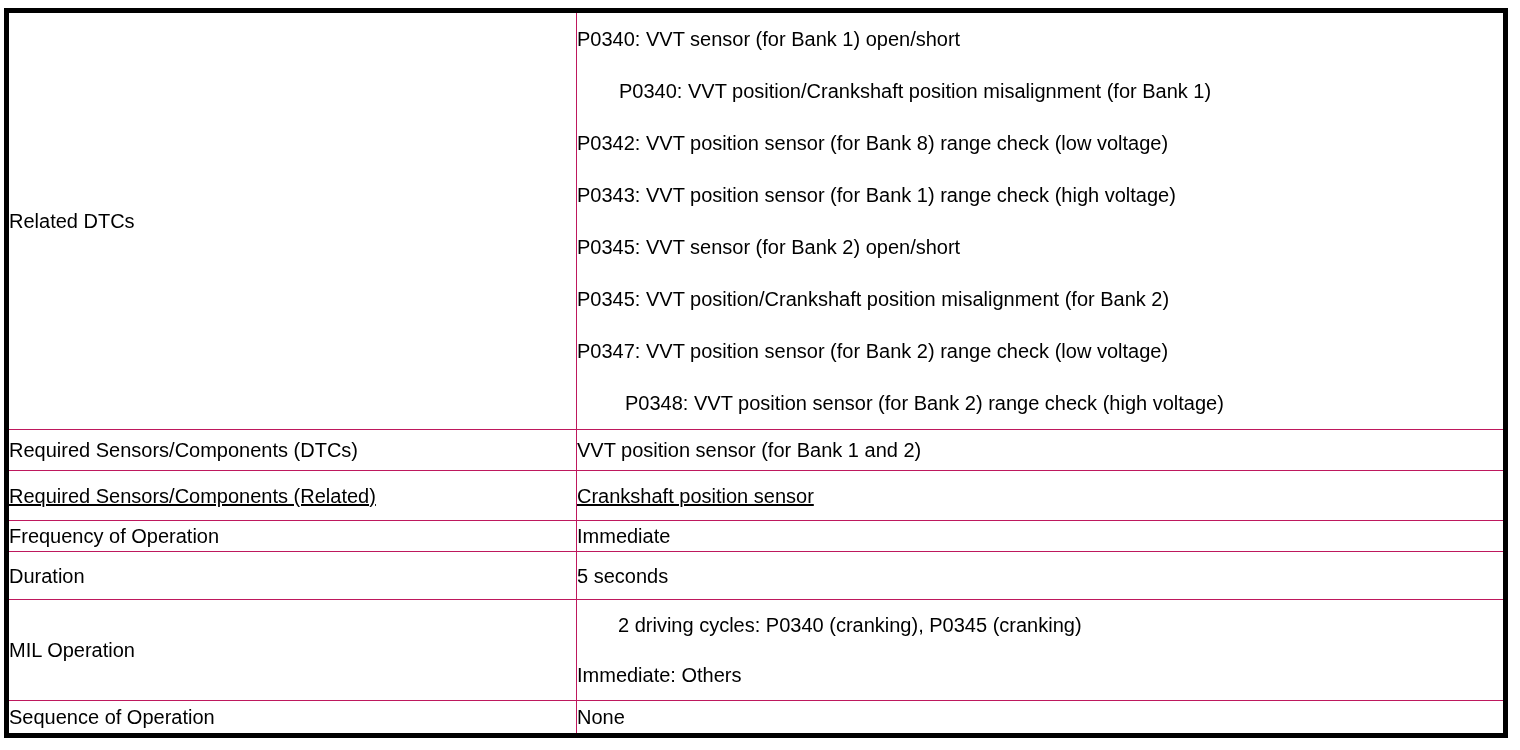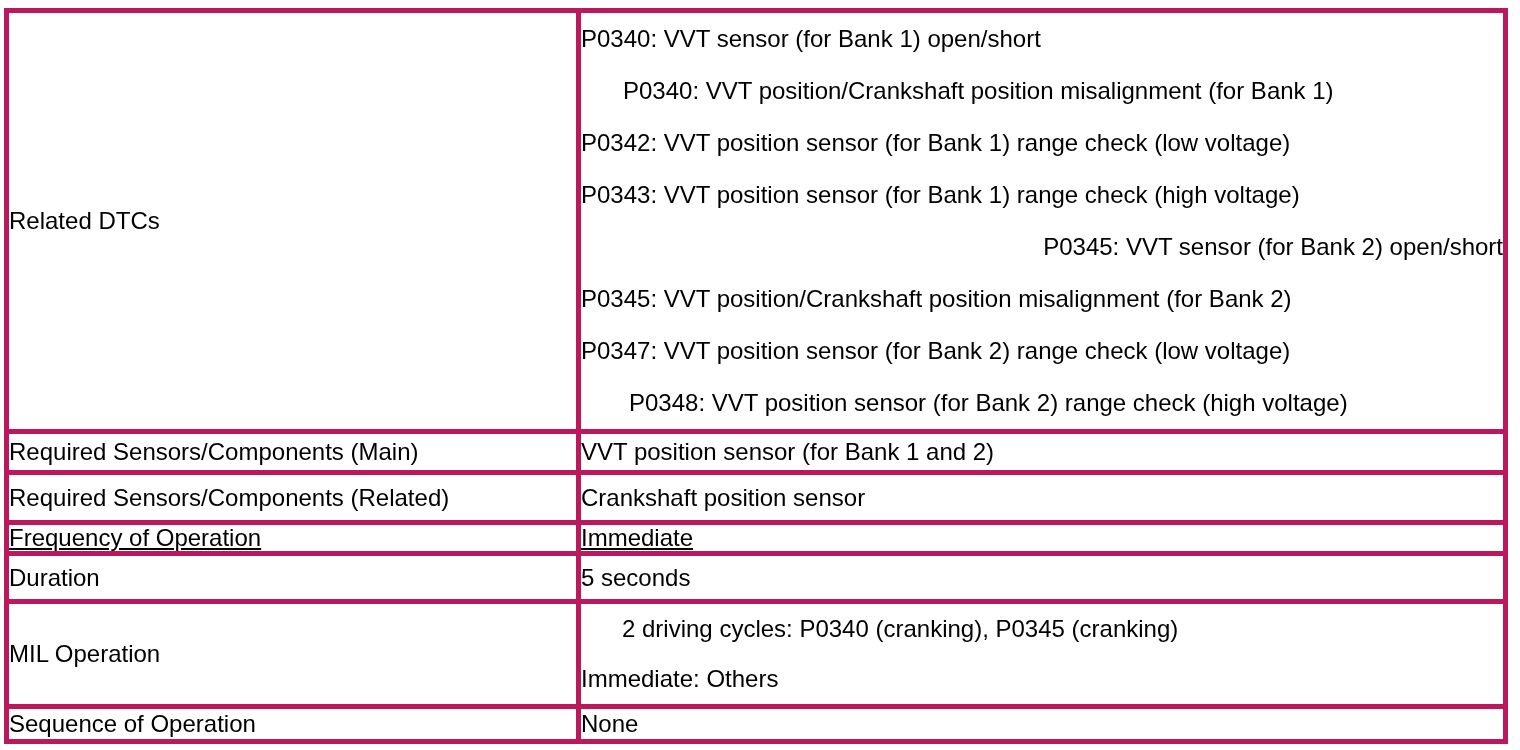--- a/index.html
+++ b/index.html
@@ -15,23 +15,23 @@
     position: absolute;
     left: 4px;
     top: 8px;
     width: 1504px;
     border-collapse: collapse;
     table-layout: fixed;
     border: 5px solid #000000;
     background: #ffffff;
   }
   table.spec-table td {
-    border: 5px solid #be185d;
+    border: 1px solid #be185d;
     vertical-align: middle;
-    font-size: 24px;
+    font-size: 20px;
     line-height: 24px;
     color: #000000;
     padding: 0;
     overflow: hidden;
     white-space: nowrap;
   }
   td.label-cell {
     width: 567px;
     padding-left: 4px;
   }
@@ -45,44 +45,44 @@
 </head>
 <body>
 
 <table class="spec-table">
   <tbody id="table-body">
   <tr style="height: 417px;">
     <td class="label-cell">Related DTCs</td>
     <td class="value-cell">
           <div class="value-line" style="line-height: 52px;">P0340: VVT sensor (for Bank 1) open/short</div>
           <div class="value-line" style="line-height: 52px; margin-left: 42px;">P0340: VVT position/Crankshaft position misalignment (for Bank 1)</div>
-          <div class="value-line" style="line-height: 52px;">P0342: VVT position sensor (for Bank 1) range check (low voltage)</div>
+          <div class="value-line" style="line-height: 52px;">P0342: VVT position sensor (for Bank 8) range check (low voltage)</div>
           <div class="value-line" style="line-height: 52px;">P0343: VVT position sensor (for Bank 1) range check (high voltage)</div>
-          <div class="value-line" style="line-height: 52px; text-align: right;">P0345: VVT sensor (for Bank 2) open/short</div>
+          <div class="value-line" style="line-height: 52px;">P0345: VVT sensor (for Bank 2) open/short</div>
           <div class="value-line" style="line-height: 52px;">P0345: VVT position/Crankshaft position misalignment (for Bank 2)</div>
           <div class="value-line" style="line-height: 52px;">P0347: VVT position sensor (for Bank 2) range check (low voltage)</div>
           <div class="value-line" style="line-height: 52px; padding-left: 48px;">P0348: VVT position sensor (for Bank 2) range check (high voltage)</div>
         </td>
   </tr>
 
   <tr style="height: 41px;">
-    <td class="label-cell">Required Sensors/Components (Main)</td>
+    <td class="label-cell">Required Sensors/Components (DTCs)</td>
     <td class="value-cell">
           <div class="value-line">VVT position sensor (for Bank 1 and 2)</div>
         </td>
   </tr>
 
-  <tr style="height: 50px;">
+  <tr style="height: 50px; text-decoration: underline;">
     <td class="label-cell">Required Sensors/Components (Related)</td>
     <td class="value-cell">
           <div class="value-line">Crankshaft position sensor</div>
         </td>
   </tr>
 
-  <tr style="height: 31px; text-decoration: underline;">
+  <tr style="height: 31px;">
     <td class="label-cell">Frequency of Operation</td>
     <td class="value-cell">
           <div class="value-line">Immediate</div>
         </td>
   </tr>
 
   <tr style="height: 48px;">
     <td class="label-cell">Duration</td>
     <td class="value-cell">
           <div class="value-line">5 seconds</div>

